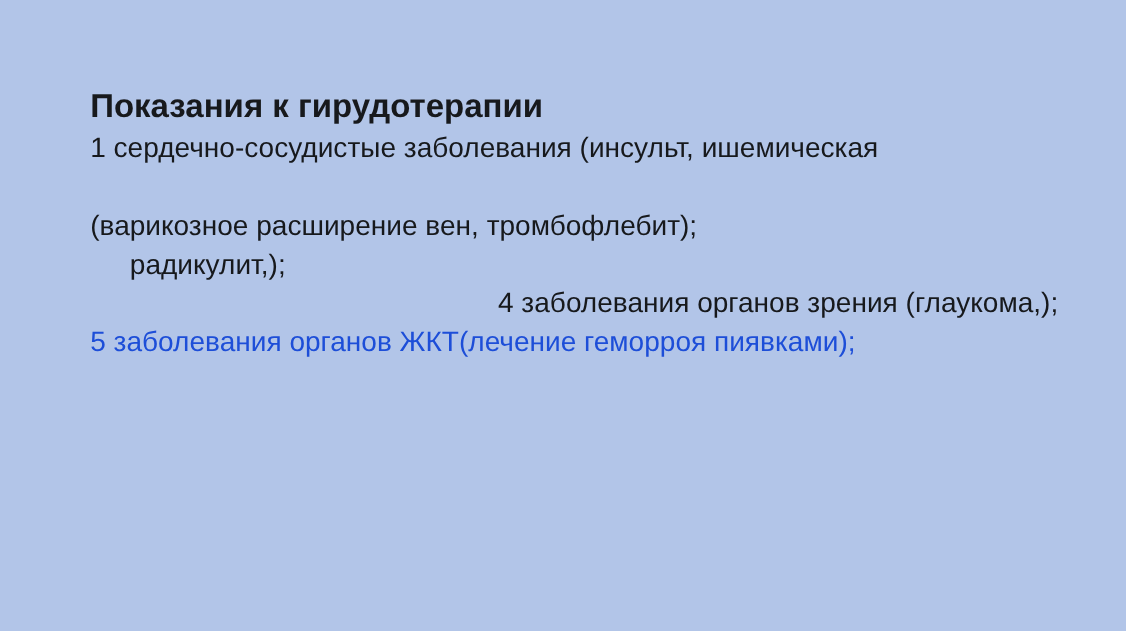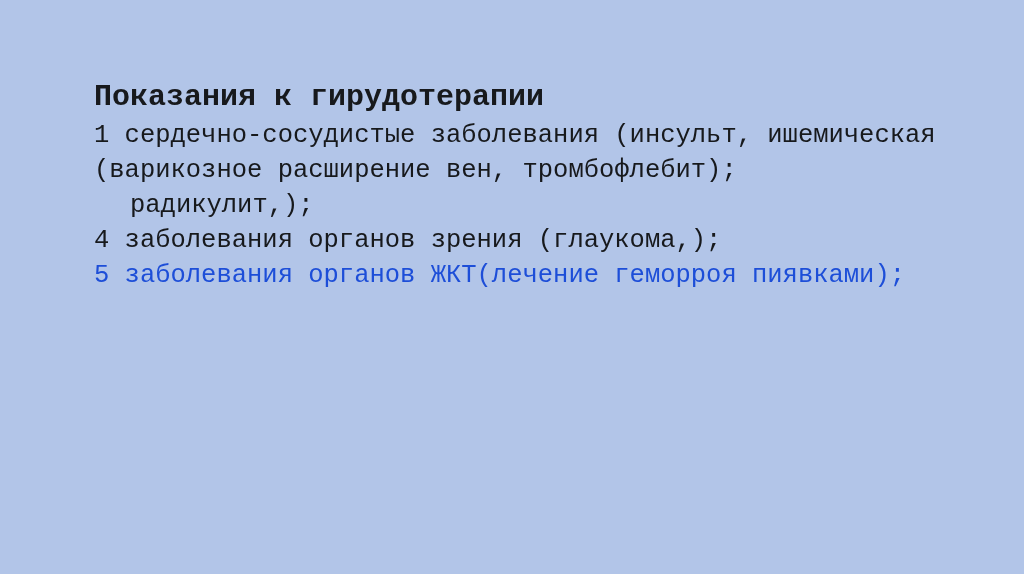--- a/index.html
+++ b/index.html
@@ -15,24 +15,23 @@
   }
   .slide {
     position: relative;
     width: 1024px;
     height: 574px;
     background: #b2c5e8;
     box-sizing: border-box;
   }
   .content-block {
     position: absolute;
-    left: 94px;
+    left: 82px;
     top: 78px;
     width: 880px;
-    font-family: Liberation Mono, monospace;
   }
   .slide-title {
     font-size: 30px;
     font-weight: bold;
     color: #17191c;
     line-height: 38px;
     letter-spacing: 0px;
     margin: 0 0 2px 0;
     white-space: nowrap;
   }
@@ -50,19 +49,19 @@
   }
 </style>
 </head>
 <body style="background: rgb(178, 197, 232);">
 
 <div class="slide" style="background: rgb(178, 197, 232);">
   <div class="content-block">
     <h1 class="slide-title" style="color: rgb(23, 25, 28);">Показания к гирудотерапии</h1>
     <ul class="body-list">
       <li class="body-line" style="color: rgb(23, 25, 28);">1 сердечно-сосудистые заболевания (инсульт, ишемическая</li>
-      <li class="body-line" style="color: rgb(23, 25, 28);">(варикозное расширение вен, тромбофлебит);</li>
+      <li class="body-line" style="color: rgb(23, 25, 28); margin-top: 36px;">(варикозное расширение вен, тромбофлебит);</li>
       <li class="body-line" style="color: rgb(23, 25, 28); margin-left: 36px;">радикулит,);</li>
-      <li class="body-line" style="color: rgb(23, 25, 28);">4 заболевания органов зрения (глаукома,);</li>
+      <li class="body-line" style="color: rgb(23, 25, 28); text-align: right;">4 заболевания органов зрения (глаукома,);</li>
       <li class="body-line" style="color: #1d4ed8;">5 заболевания органов ЖКТ(лечение геморроя пиявками);</li>
     </ul>
   </div>
 </div>
 
 </body></html>

